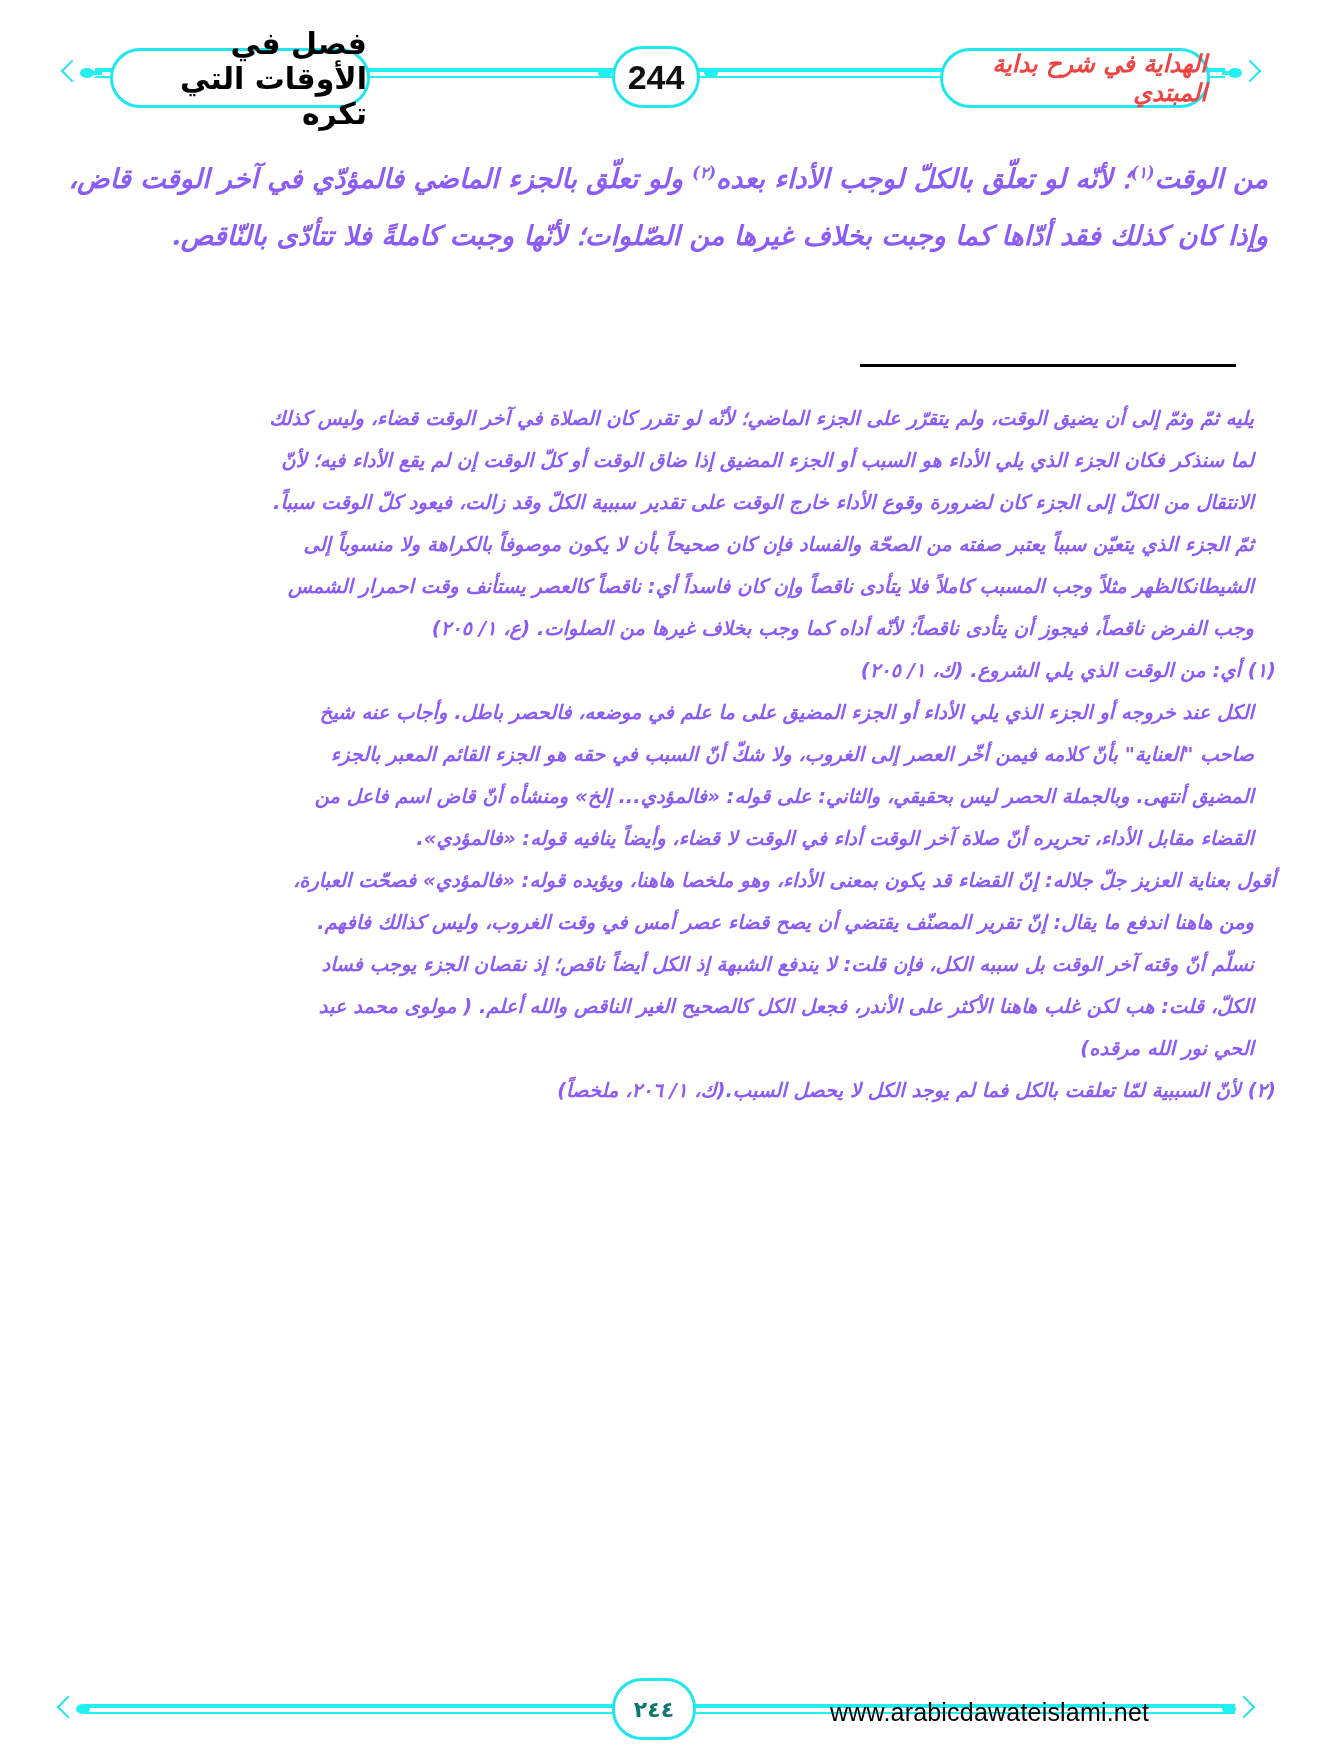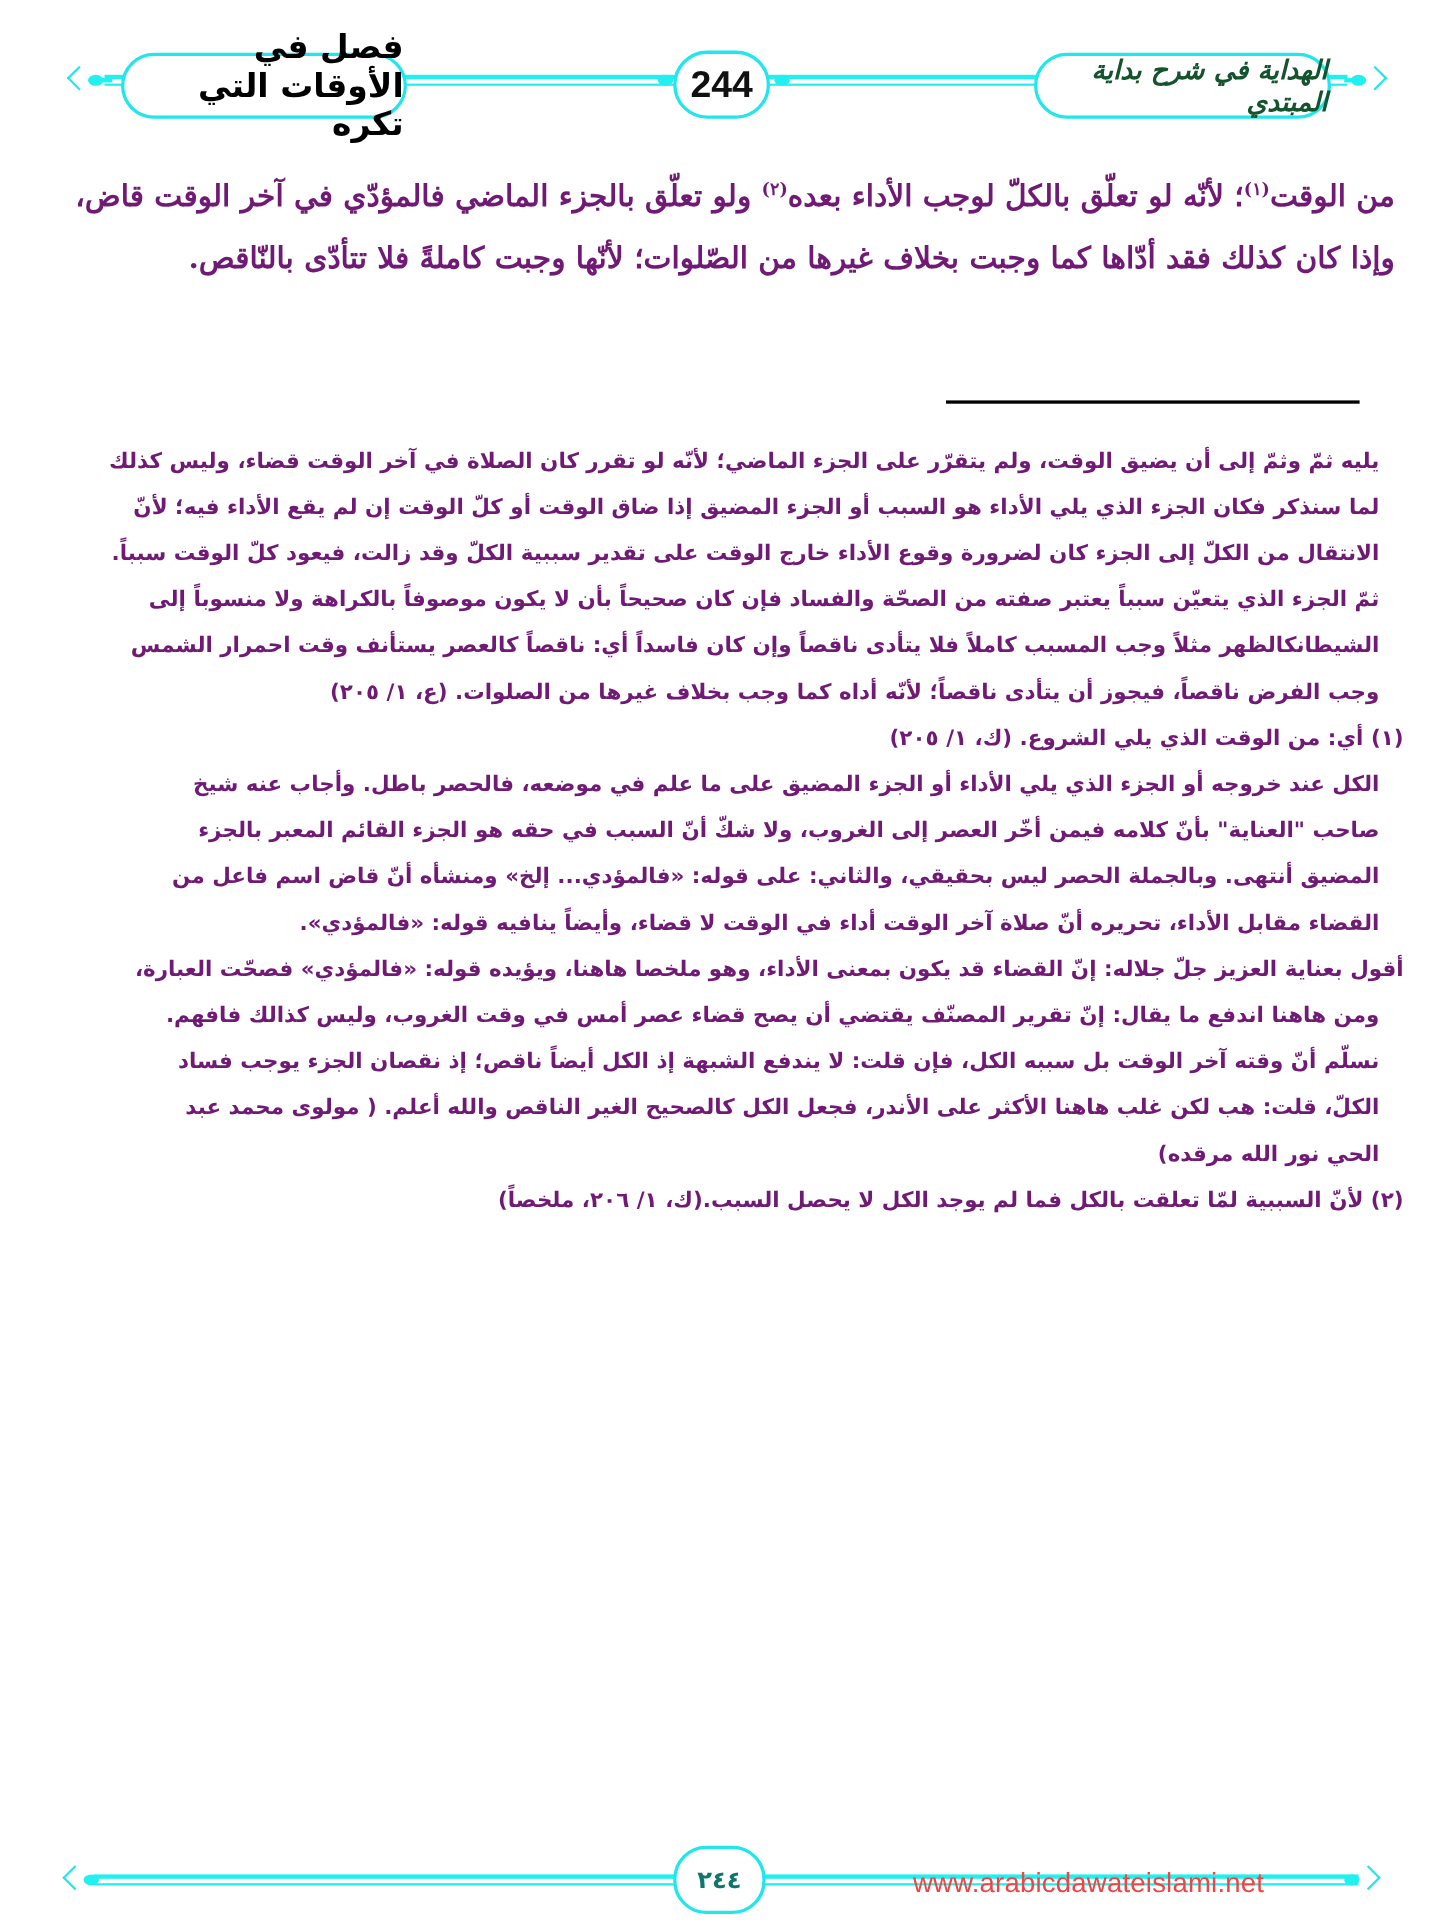--- a/index.html
+++ b/index.html
@@ -14,42 +14,42 @@
             display: flex; align-items: center; justify-content: center; box-sizing: border-box; }
     .pill.center { border-radius: 34px; }
     .finial { position: absolute; width: 38px; height: 22px; }
     .finial .bulb { position: absolute; top: 6px; width: 14px; height: 10px; border-radius: 50%; background: #22f0f0; }
     .finial .stem { position: absolute; top: 9px; height: 4px; background: #22f0f0; }
     .finial .tip { position: absolute; top: 1px; width: 14px; height: 14px; border: 2px solid #22e6ee;
                    transform: rotate(45deg); border-left: none; border-bottom: none; }
 
     .hdr-section { font-family: "DejaVu Sans", sans-serif; font-weight: bold; font-size: 30px; direction: rtl; color: #000; }
     .hdr-page { font-family: "Liberation Sans", sans-serif; font-weight: bold; font-size: 34px; color: #111; }
-    .hdr-book { font-family: "DejaVu Serif", serif; font-weight: bold; font-size: 24px; color: #14532d; direction: rtl; font-style: italic; border-radius: 12px; }
+    .hdr-book { font-family: "DejaVu Serif", serif; font-weight: bold; font-size: 24px; color: #ef4444; direction: rtl; font-style: italic; border-radius: 12px; }
 
     
-    .text { position: absolute; direction: rtl; text-align: justify; text-align-last: right; color: #701a75; }
+    .text { position: absolute; direction: rtl; text-align: justify; text-align-last: right; color: #8b5cf6; font-style: italic; }
     .main-text { left: 52px; width: 1216px; top: 150px;
                  font-family: "DejaVu Serif", serif; font-weight: bold; font-size: 27px; line-height: 57px; }
     .main-text p { margin: 0; }
     sup.fn { font-size: 16px; vertical-align: super; line-height: 0; }
 
     .divider { position: absolute; left: 860px; top: 364px; width: 376px; height: 3px; background: #000; }
 
     .notes { left: 80px; width: 1196px; top: 398px;
              font-family: "DejaVu Sans", sans-serif; font-weight: bold; font-size: 19.5px; line-height: 42px; }
     .notes .para { margin: 0; }
     .notes .indent { padding-right: 22px; }
     .notes .lemma { font-weight: bold; }
 
     
     .ftr { position: absolute; left: 0; top: 1640px; width: 1320px; height: 111px; }
     .ftr-page { font-family: "DejaVu Sans", sans-serif; font-weight: bold; font-size: 22px; color: #0f766e; direction: rtl; }
     .watermark { position: absolute; left: 830px; top: 1698px; font-family: "Liberation Sans", sans-serif;
-                 font-size: 25px; color: #ef4444; letter-spacing: 0.2px; }
+                 font-size: 25px; color: #000000; letter-spacing: 0.2px; }
   </style>
 </head>
 <body>
 
 <div class="hdr">
 
   <div class="rail" style="left:95px; top:68px; width:1130px;"></div>
   <div class="rail thin" style="left:95px; top:76px; width:1130px;"></div>
 
   <div class="finial" style="left:60px; top:62px;">

